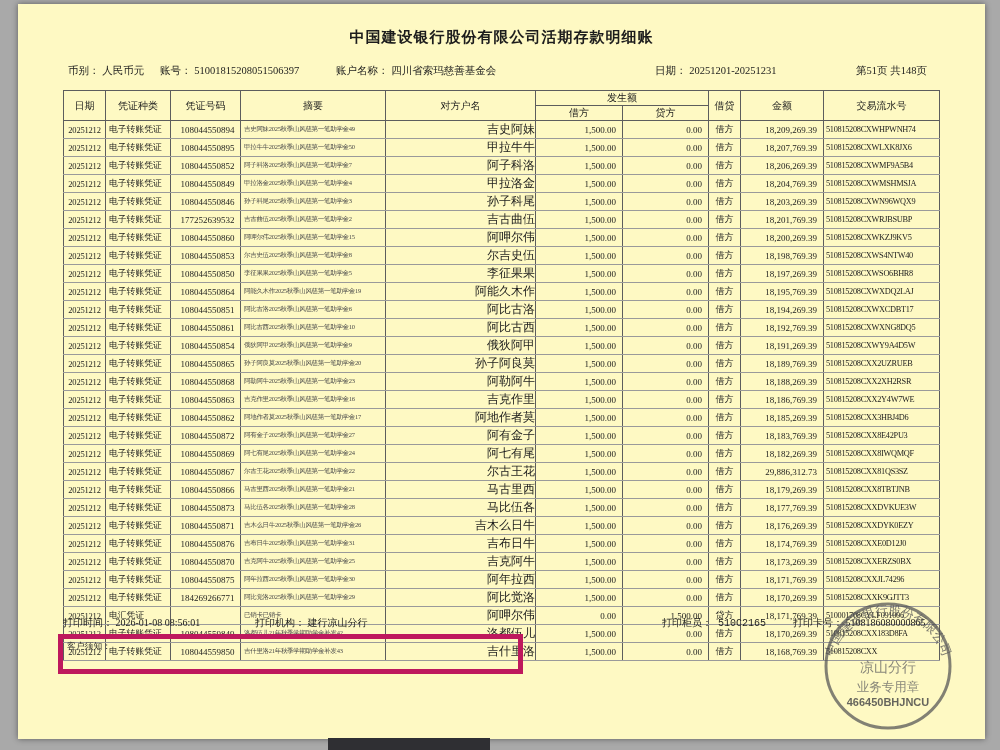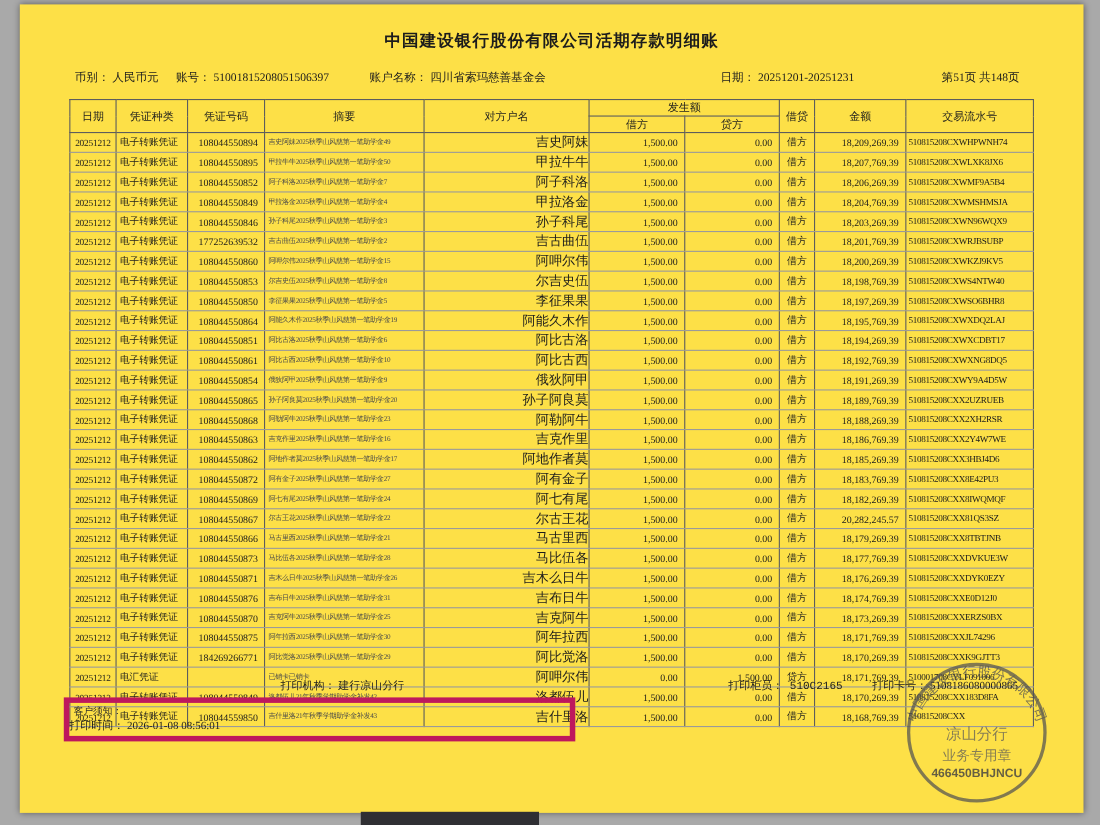--- a/index.html
+++ b/index.html
@@ -5,21 +5,21 @@
   * { margin:0; padding:0; box-sizing:border-box; }
   html,body { width:1000px; height:750px; overflow:hidden; }
   body {
     background:#a9a9a9;
     font-family:"Liberation Serif","DejaVu Serif",serif;
     color:#1c1c1c;
     position:relative;
   }
   .page {
     position:absolute; left:18px; top:4px; width:967px; height:735px;
-    background:#fde047;
+    background:#fef9c3;
     box-shadow:0 0 6px rgba(0,0,0,.45);
   }
   .doc-title {
     position:absolute; left:0; top:24px; width:100%;
     text-align:center; font-size:15px; font-weight:bold; letter-spacing:1px;
   }
   .meta-row { position:absolute; top:60px; left:0; width:100%; font-size:10.5px; }
   .meta-row span { position:absolute; white-space:nowrap; }
   .m-currency { left:50px; }
   .m-account  { left:142px; }
@@ -47,21 +47,21 @@
   td.c-debit, td.c-credit, td.c-bal { text-align:right; padding-right:6px; font-size:9px; }
   td.c-dc     { text-align:center; font-size:9px; }
   td.c-flow   { text-align:left; padding-left:2px; font-size:8.3px; letter-spacing:-0.3px; }
 
   .w-date{width:42px} .w-type{width:65px} .w-no{width:70px} .w-sum{width:145px}
   .w-name{width:150px} .w-debit{width:87px} .w-credit{width:86px} .w-dc{width:32px}
   .w-amt{width:83px} .w-flow{width:116px}
 
   .print-row { position:absolute; top:612px; left:0; width:100%; font-size:10px; }
   .print-row span { position:absolute; white-space:nowrap; }
-  .p-time { left:45px;margin-top:37px; }
+  .p-time { left:45px; }
   .p-org  { left:237px; }
   .p-teller { left:644px;font-family:Liberation Mono, monospace; }
   .p-card { left:775px; }
 
   .notice-box {
     position:absolute; left:40px; top:630px; width:465px; height:40px;
     border:5px solid #be185d; font-size:8.8px; line-height:10px;
     padding:2px 0 14px 4px; color:#2a2a2a;
   }
   .notice-box div { white-space:nowrap; }
@@ -351,21 +351,21 @@
         </tr>
         <tr>
           <td class="c-date">20251212</td>
           <td class="c-type">电子转账凭证</td>
           <td class="c-no">108044550867</td>
           <td class="c-sum">尔古王花2025秋季山风慈第一笔助学金22</td>
           <td class="c-name">尔古王花</td>
           <td class="c-debit">1,500.00</td>
           <td class="c-credit">0.00</td>
           <td class="c-dc">借方</td>
-          <td class="c-bal">20,282,245.57</td>
+          <td class="c-bal">29,886,312.73</td>
           <td class="c-flow">510815208CXX81QS3SZ</td>
         </tr>
         <tr>
           <td class="c-date">20251212</td>
           <td class="c-type">电子转账凭证</td>
           <td class="c-no">108044550866</td>
           <td class="c-sum">马古里西2025秋季山风慈第一笔助学金21</td>
           <td class="c-name">马古里西</td>
           <td class="c-debit">1,500.00</td>
           <td class="c-credit">0.00</td>

